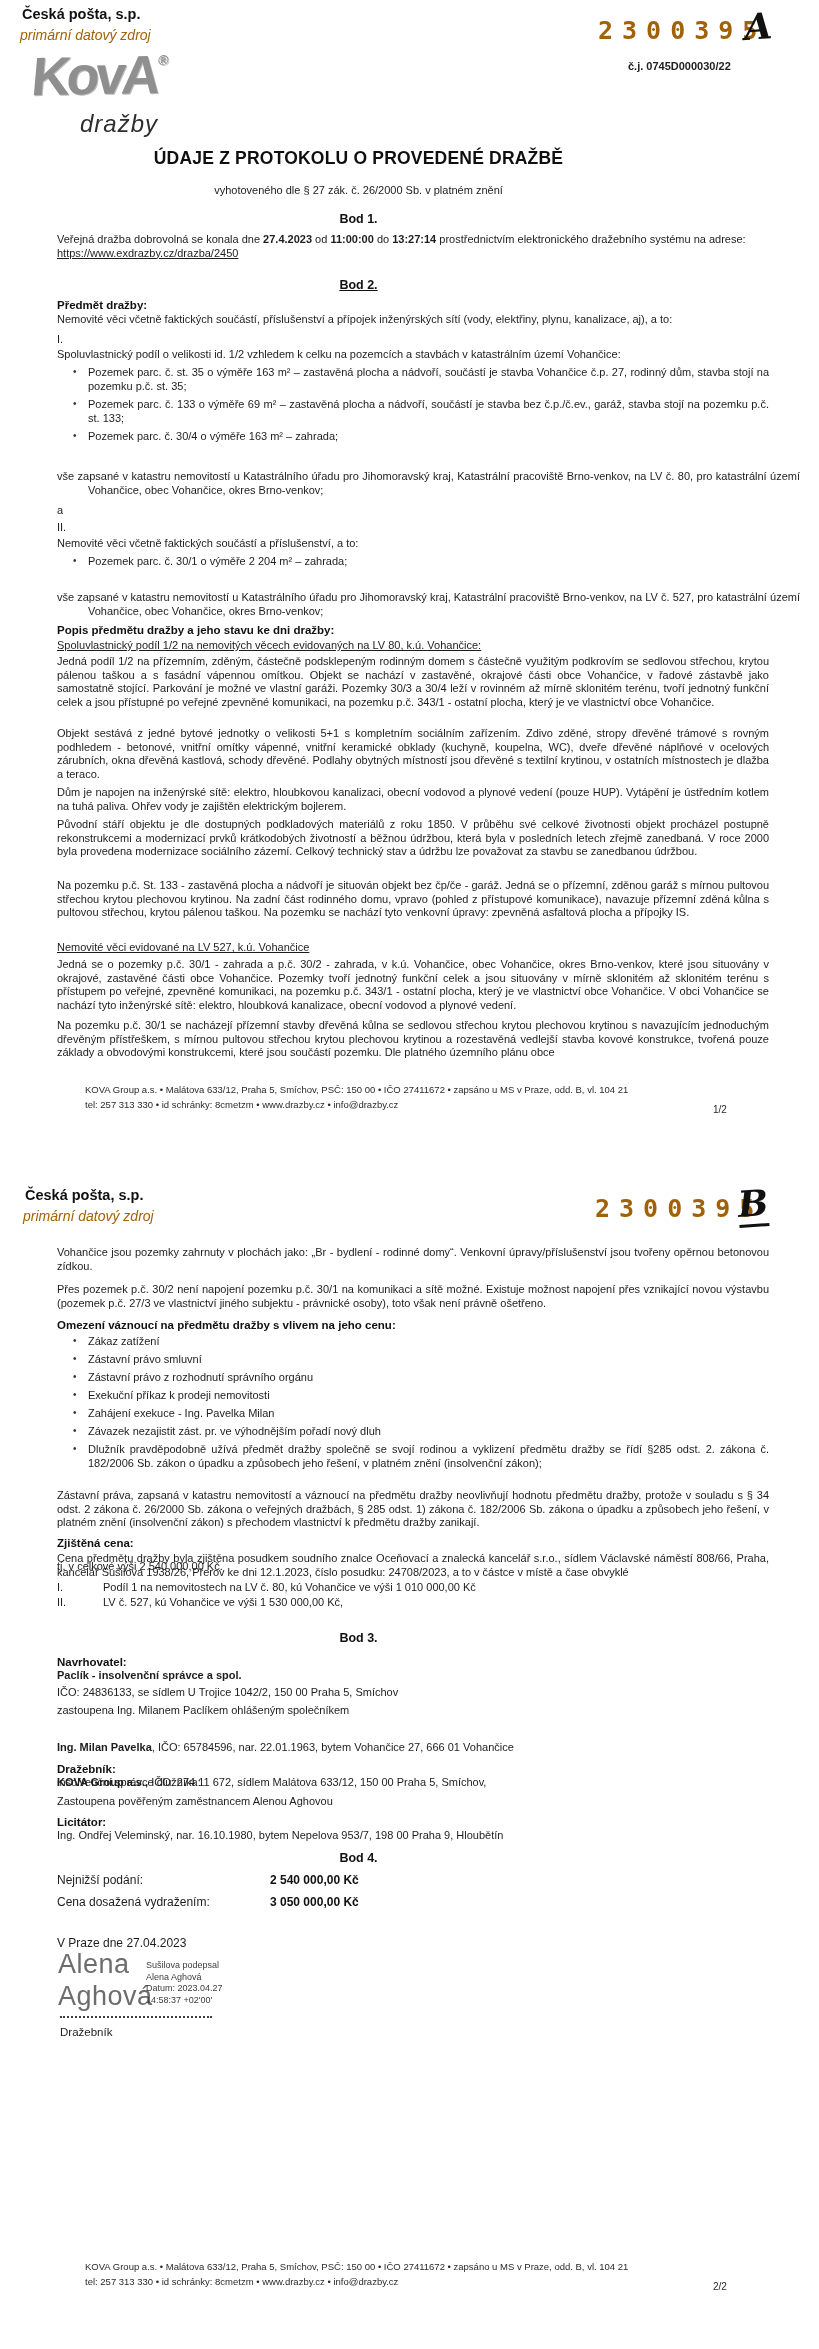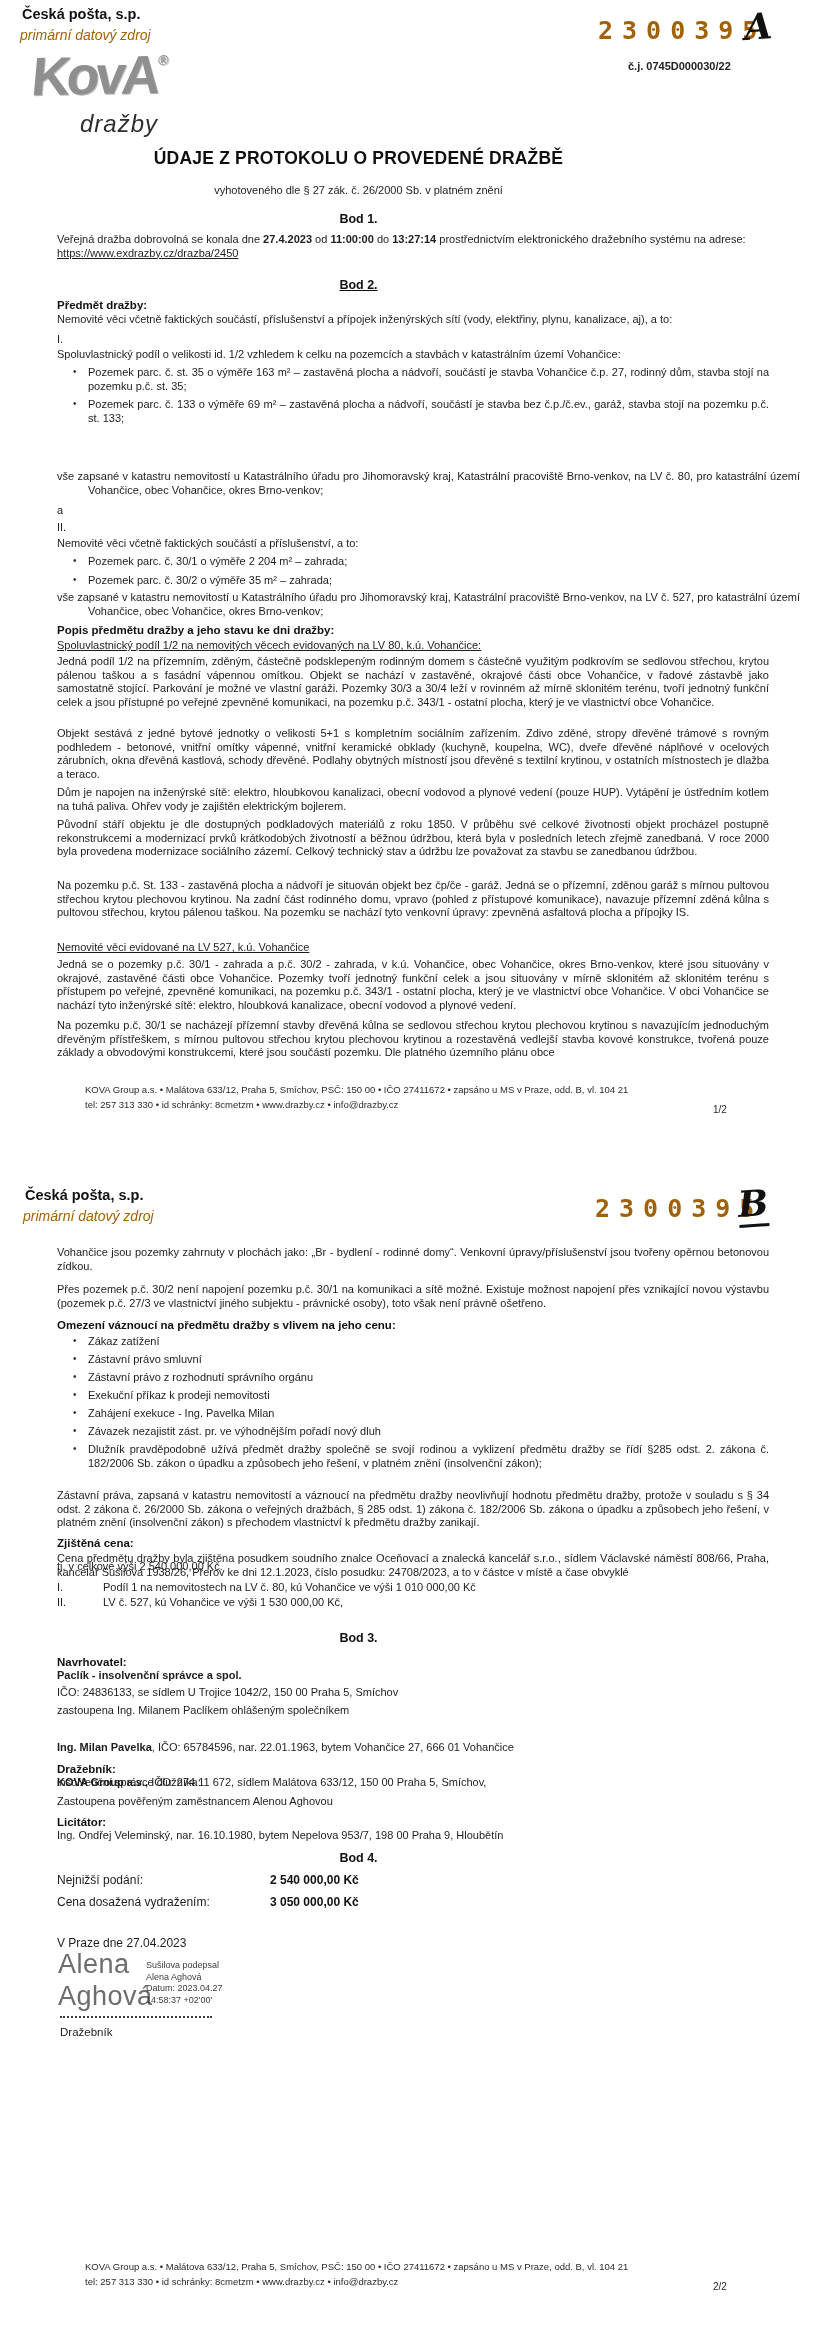--- a/index.html
+++ b/index.html
@@ -75,30 +75,30 @@
 
 <div class="abs px pt h" style="top:299px;">Předmět dražby:</div>
 <div class="abs px pt" style="top:313px;">Nemovité věci včetně faktických součástí, příslušenství a přípojek inženýrských sítí (vody, elektřiny, plynu, kanalizace, aj), a to:</div>
 
 <div class="abs px pt" style="top:333px;">I.</div>
 <div class="abs px pt" style="top:348px;">Spoluvlastnický podíl o velikosti id. 1/2 vzhledem k celku na pozemcích a stavbách v katastrálním území Vohančice:</div>
 
 <div class="abs px pt" style="top:366px;">
   <div class="li">Pozemek parc. č. st. 35 o výměře 163 m² – zastavěná plocha a nádvoří, součástí je stavba Vohančice č.p. 27, rodinný dům, stavba stojí na pozemku p.č. st. 35;</div>
   <div class="li">Pozemek parc. č. 133 o výměře 69 m² – zastavěná plocha a nádvoří, součástí je stavba bez č.p./č.ev., garáž, stavba stojí na pozemku p.č. st. 133;</div>
+  <div class="li">Pozemek parc. č. 30/4 o výměře 163 m² – zahrada;</div>
 </div>
 
 <div class="abs px pt hang just" style="top:470px;">vše zapsané v katastru nemovitostí u Katastrálního úřadu pro Jihomoravský kraj, Katastrální pracoviště Brno-venkov, na LV č. 80, pro katastrální území Vohančice, obec Vohančice, okres Brno-venkov;</div>
 <div class="abs px pt" style="top:504px;">a</div>
 <div class="abs px pt" style="top:521px;">II.</div>
 <div class="abs px pt" style="top:537px;">Nemovité věci včetně faktických součástí a příslušenství, a to:</div>
 
 <div class="abs px pt" style="top:555px;">
   <div class="li">Pozemek parc. č. 30/1 o výměře 2 204 m² – zahrada;</div>
-  <div class="li">Pozemek parc. č. 30/2 o výměře 35 m² – zahrada;</div>
 </div>
 
 <div class="abs px pt hang just" style="top:591px;">vše zapsané v katastru nemovitostí u Katastrálního úřadu pro Jihomoravský kraj, Katastrální pracoviště Brno-venkov, na LV č. 527, pro katastrální území Vohančice, obec Vohančice, okres Brno-venkov;</div>
 
 <div class="abs px pt h" style="top:624px;">Popis předmětu dražby a jeho stavu ke dni dražby:</div>
 <div class="abs px pt u" style="top:639px;">Spoluvlastnický podíl 1/2 na nemovitých věcech evidovaných na LV 80, k.ú. Vohančice:</div>
 <div class="abs px pt just" style="top:655px;">Jedná podíl 1/2 na přízemním, zděným, částečně podsklepeným rodinným domem s částečně využitým podkrovím se sedlovou střechou, krytou pálenou taškou a s fasádní vápennou omítkou. Objekt se nachází v zastavěné, okrajové části obce Vohančice, v řadové zástavbě jako samostatně stojící. Parkování je možné ve vlastní garáži. Pozemky 30/3 a 30/4 leží v rovinném až mírně sklonitém terénu, tvoří jednotný funkční celek a jsou přístupné po veřejné zpevněné komunikaci, na pozemku p.č. 343/1 - ostatní plocha, který je ve vlastnictví obce Vohančice.</div>
 <div class="abs px pt just" style="top:727px;">Objekt sestává z jedné bytové jednotky o velikosti 5+1 s kompletním sociálním zařízením. Zdivo zděné, stropy dřevěné trámové s rovným podhledem - betonové, vnitřní omítky vápenné, vnitřní keramické obklady (kuchyně, koupelna, WC), dveře dřevěné náplňové v ocelových zárubních, okna dřevěná kastlová, schody dřevěné. Podlahy obytných místností jsou dřevěné s textilní krytinou, v ostatních místnostech je dlažba a teraco.</div>
 <div class="abs px pt just" style="top:786px;">Dům je napojen na inženýrské sítě: elektro, hloubkovou kanalizaci, obecní vodovod a plynové vedení (pouze HUP). Vytápění je ústředním kotlem na tuhá paliva. Ohřev vody je zajištěn elektrickým bojlerem.</div>
 <div class="abs px pt just" style="top:818px;">Původní stáří objektu je dle dostupných podkladových materiálů z roku 1850. V průběhu své celkové životnosti objekt procházel postupně rekonstrukcemi a modernizací prvků krátkodobých životností a běžnou údržbou, která byla v posledních letech zřejmě zanedbaná. V roce 2000 byla provedena modernizace sociálního zázemí. Celkový technický stav a údržbu lze považovat za stavbu se zanedbanou údržbou.</div>

